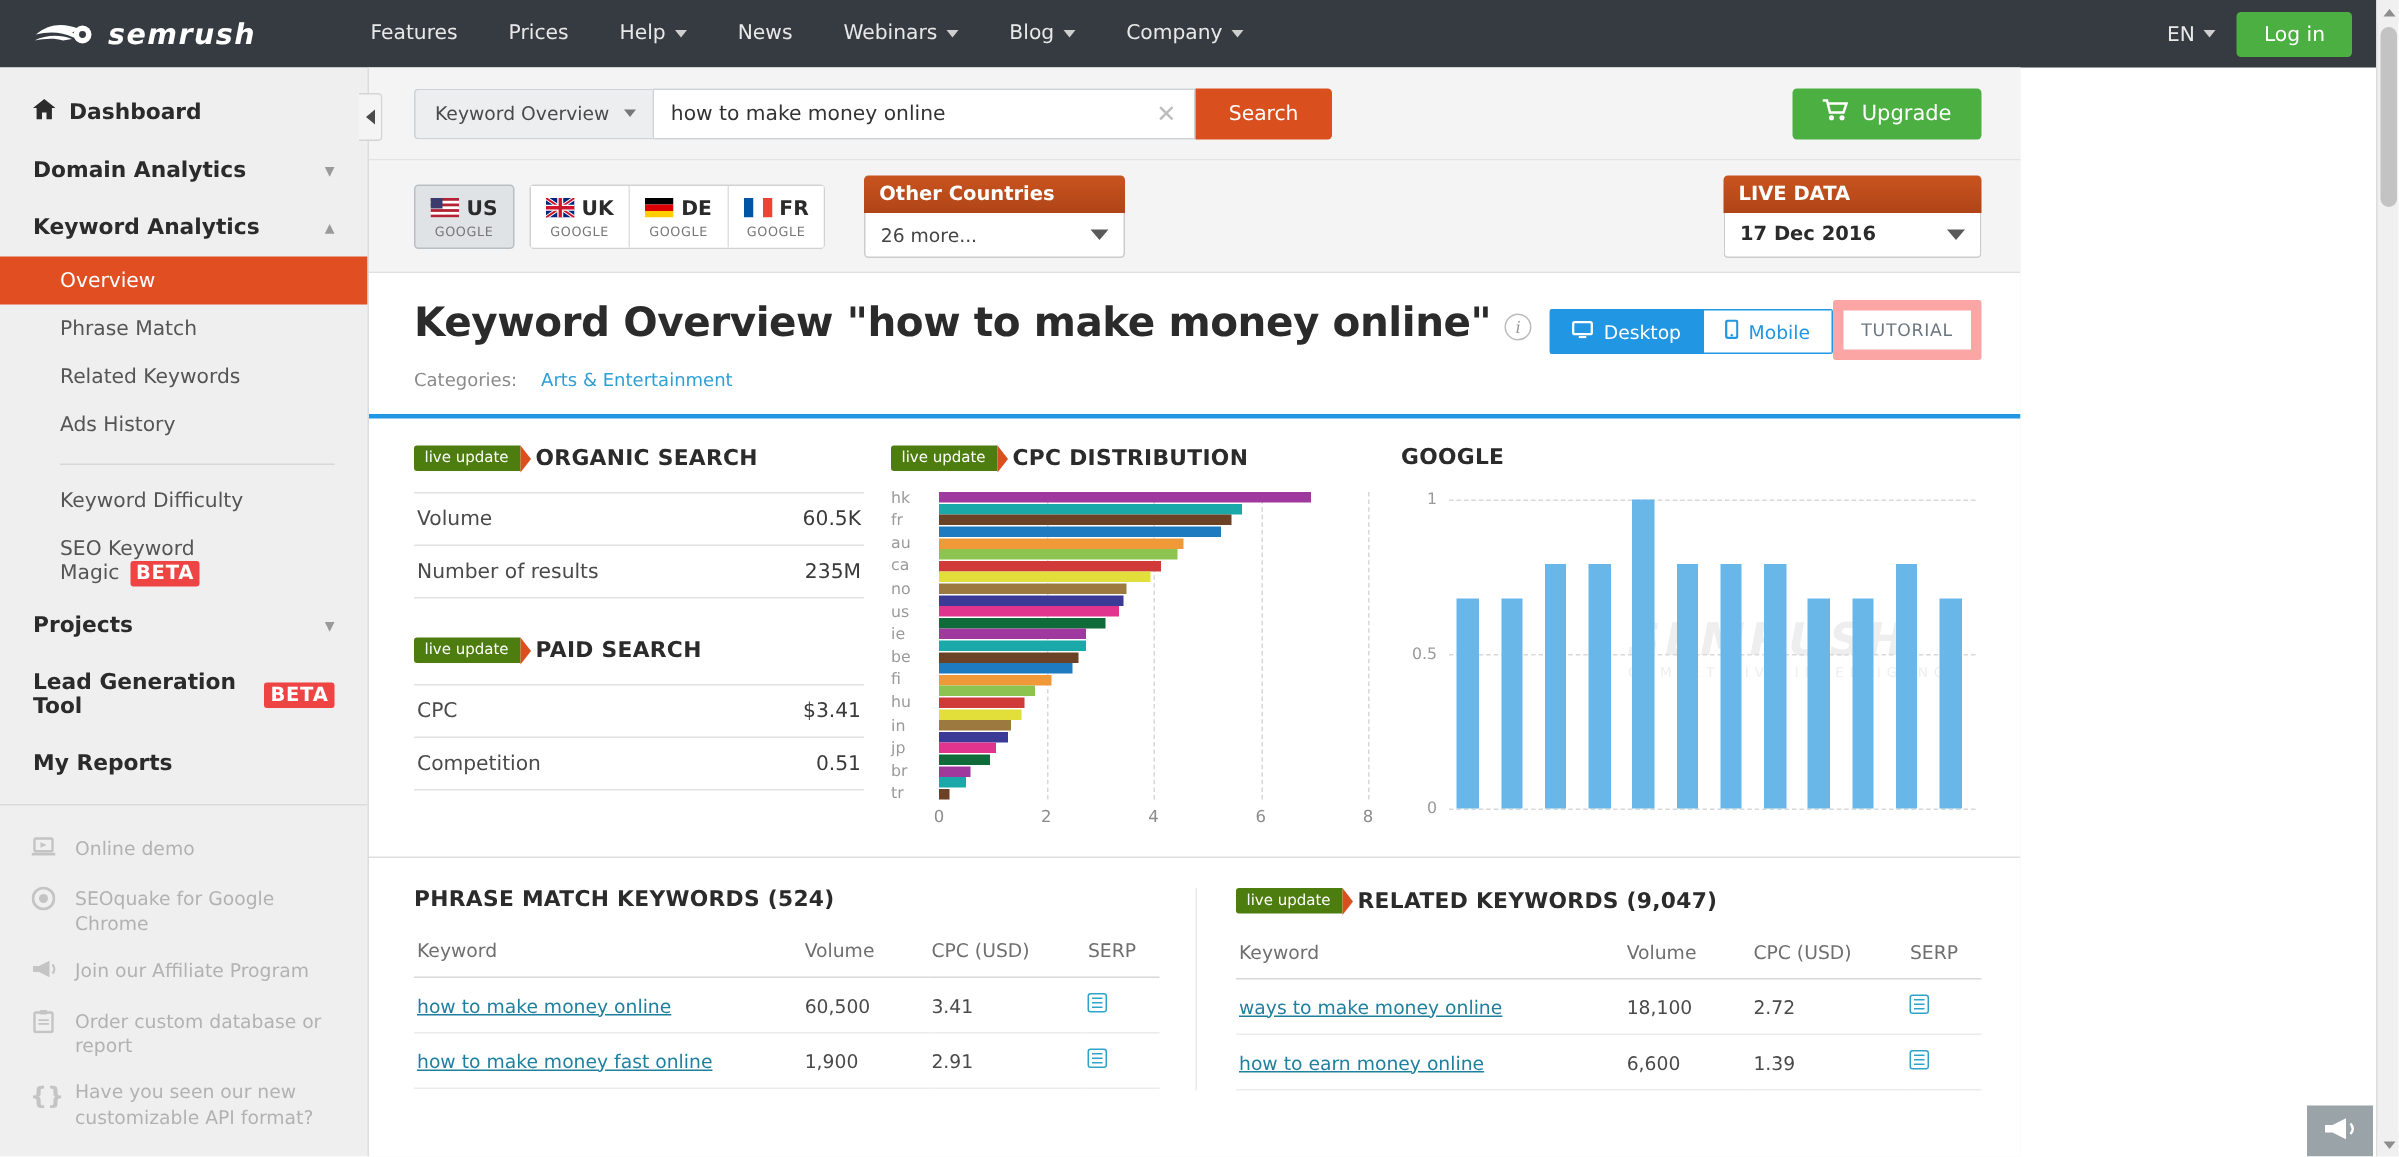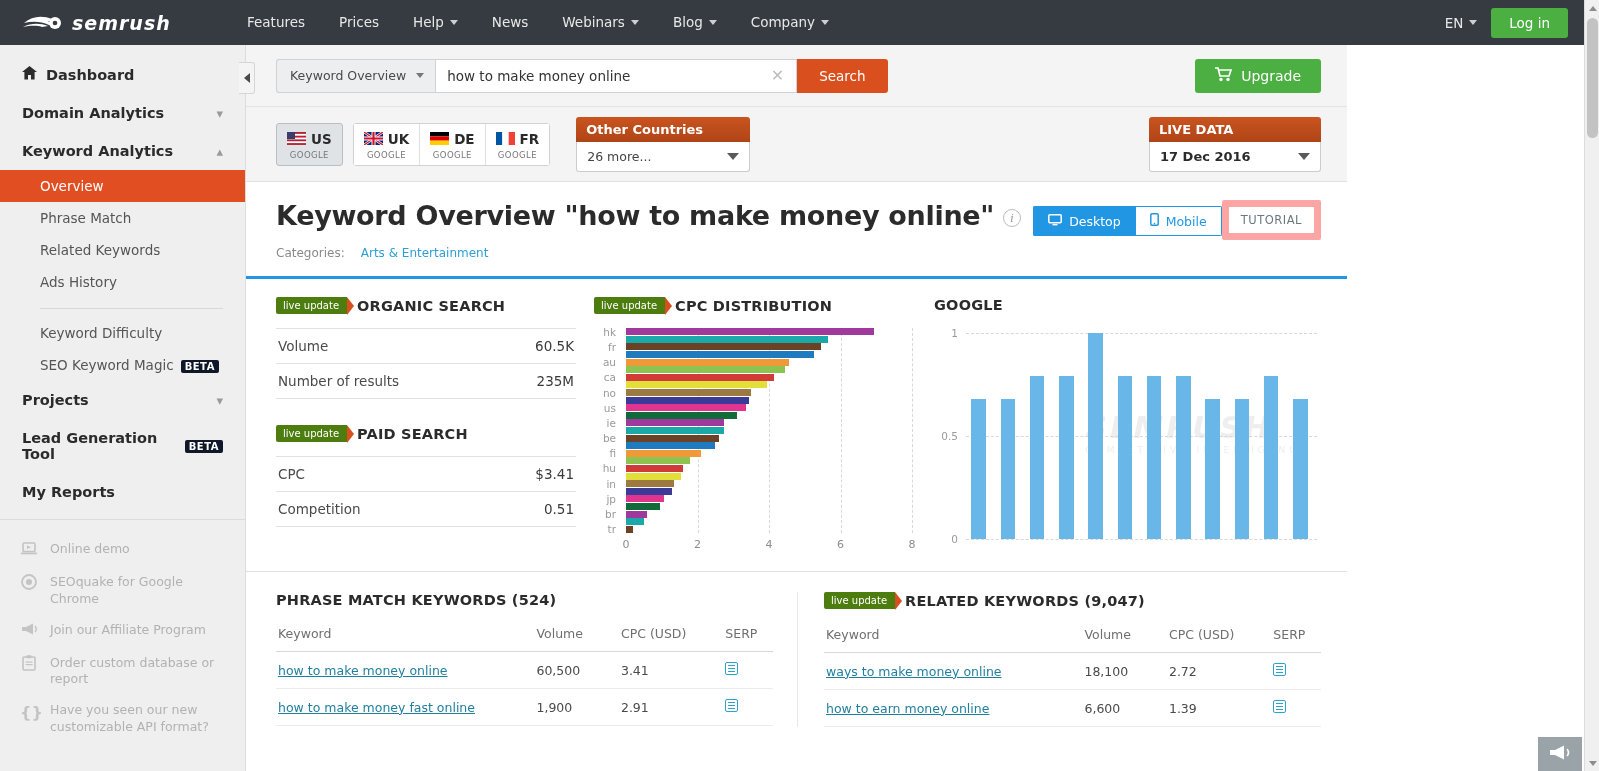--- a/index.html
+++ b/index.html
@@ -54,21 +54,21 @@
     justify-content: space-between; cursor: pointer;
   }
   .side-head .lbl { display: flex; align-items: center; gap: 9px; }
   .chev { color: #9a9a9a; font-size: 13px; line-height: 1; }
   .side-sub {
     font-size: 13.5px; color: #555; padding: 8px 22px 8px 40px; cursor: pointer;
   }
   .side-sub.active { background: #e04e22; color: #fff; }
   .side-sep { height: 1px; background: #d8d8d8; margin: 10px 22px 8px 40px; }
   .beta {
-    background: #0f172a; color: #fff; font-size: 10px; font-weight: bold;
+    background: #ef4444; color: #fff; font-size: 13px; font-weight: bold;
     padding: 1px 4px; border-radius: 2px; margin-left: 7px; vertical-align: middle;
     letter-spacing: .5px;
   }
   #side-footer { border-top: 1px solid #dcdcdc; margin-top: 8px; padding: 14px 0 0 0; }
   .foot-item {
     display: flex; gap: 12px; padding: 7px 18px 7px 20px;
     font-size: 12.5px; color: #b2b2b2; cursor: pointer; line-height: 1.35;
   }
   .foot-ico { width: 18px; flex: 0 0 18px; color: #c4c4c4; font-size: 14px; text-align: center; }
 
@@ -221,21 +221,21 @@
   .statrow.first { border-top: 1px solid #e2e2e2; }
   .statval { color: #3a3a3a; }
   #paid-wrap { margin-top: 26px; }
 
   #col-cpc { width: 318px; margin-left: 18px; position: relative; }
   #cpcchart { position: relative; height: 228px; }
   .cpc-ylabels {
     position: absolute; left: 0; top: 0; width: 26px; height: 205px;
   }
   .cpc-ylab {
-    font-size: 10.5px; color: #9a9a9a; text-align: right; width: 22px;
+    font-size: 10.5px; color: #9a9a9a; text-align: left; width: 22px;
     position: absolute; right: 4px;
   }
   .cpc-plot {
     position: absolute; left: 32px; top: 0; right: 0; height: 205px;
   }
   .cpc-grid {
     position: absolute; top: 0; bottom: 0; width: 1px;
     border-left: 1px dashed #d8d8d8;
   }
   .cpc-bar { position: absolute; height: 7px; }

